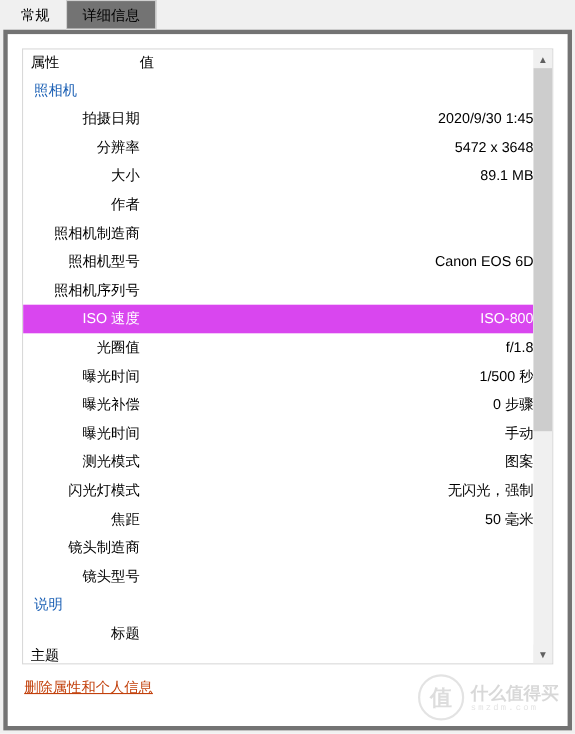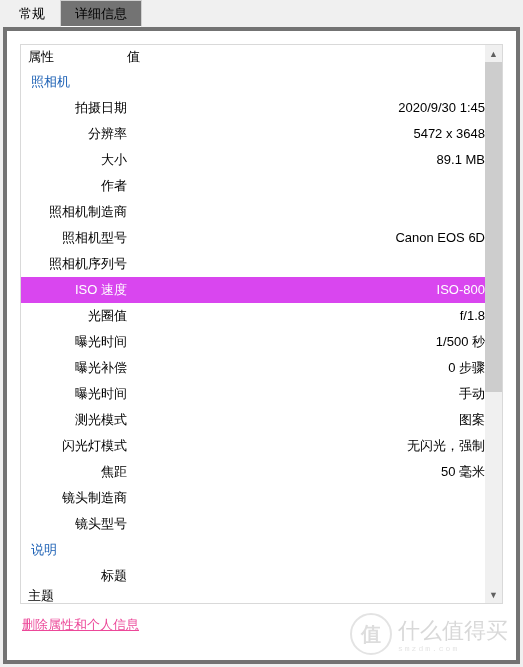--- a/index.html
+++ b/index.html
@@ -129,21 +129,21 @@
       position: absolute;
       left: 0px; right: 0px;
       top: 17px;
       height: 330px;
       background: #cdcdcd;
     }
     .remove-link {
       display: inline-block;
       margin-top: 12px;
       margin-left: 2px;
-      color: #ec4899;
+      color: #c2410c;
       font-size: 13px;
       text-decoration: underline;
       cursor: pointer;
     }
     .watermark {
       position: absolute;
       right: 8px;
       bottom: 5px;
       display: flex;
       align-items: center;
@@ -157,23 +157,24 @@
       border-radius: 50%;
       border: 2px solid #aaa;
       display: flex;
       align-items: center;
       justify-content: center;
       font-size: 20px;
       color: #999;
       font-weight: bold;
     }
     .wm-text {
-      font-size: 22px;
+      font-size: 16px;
       letter-spacing: 0;
       color: #888;
+      font-weight: bold;
     }
     .wm-sub { font-size: 8px; letter-spacing: 2px; color: #aaa; display: block; margin-top:-2px;font-family:Liberation Mono, monospace;}
     .cut-row {
       display: flex;
       height: 14px;
       line-height: 14px;
       font-size: 13px;
       overflow: hidden;
     }
     .cut-row .p { width: 106px; padding-left: 7px; flex-shrink: 0; white-space: nowrap; }

